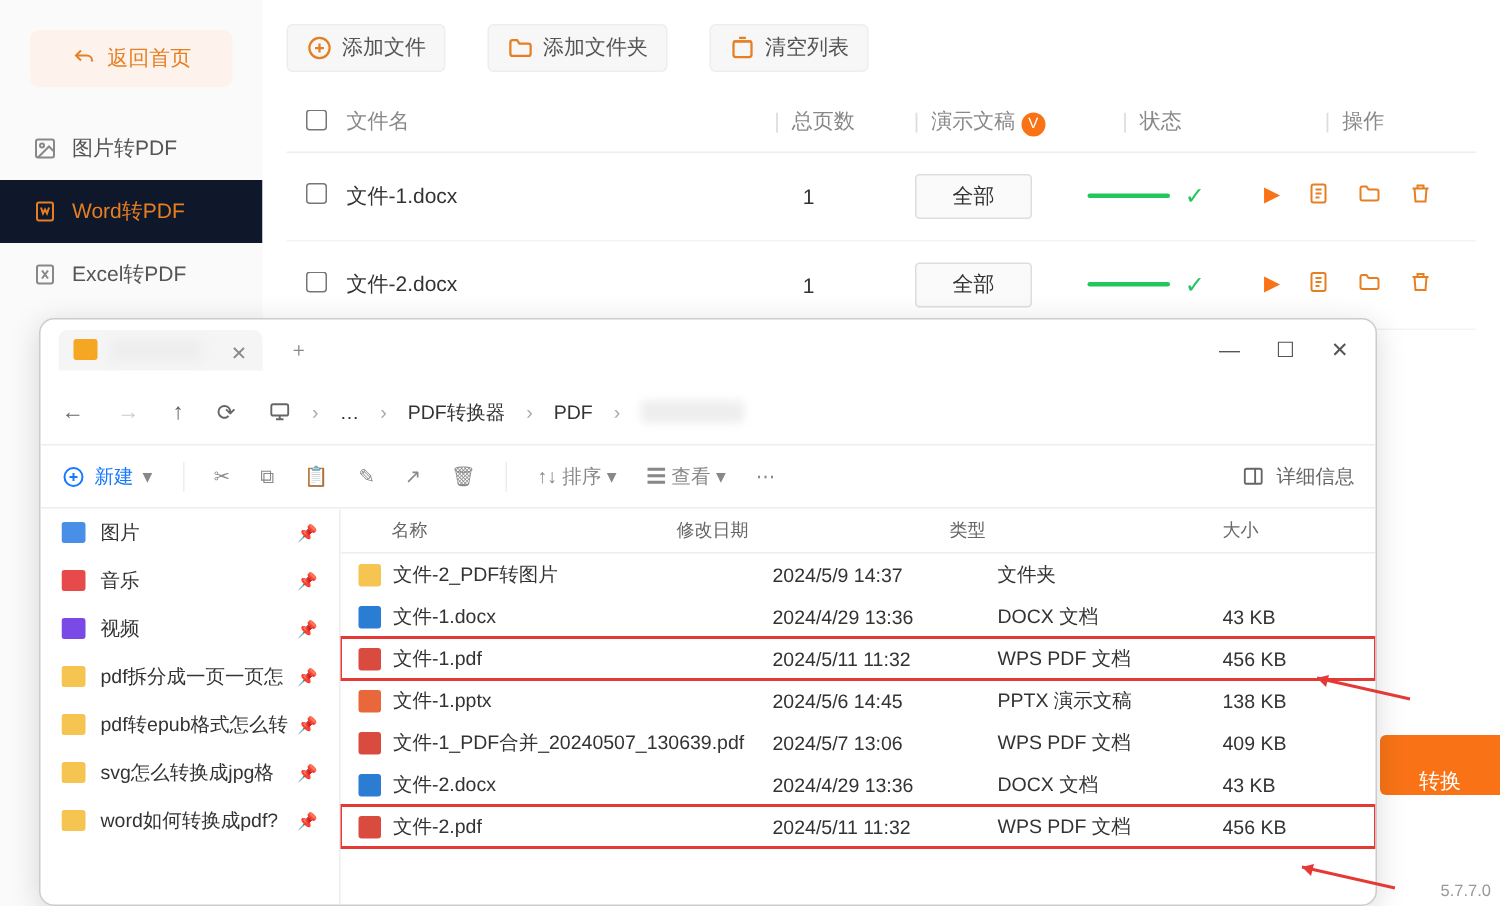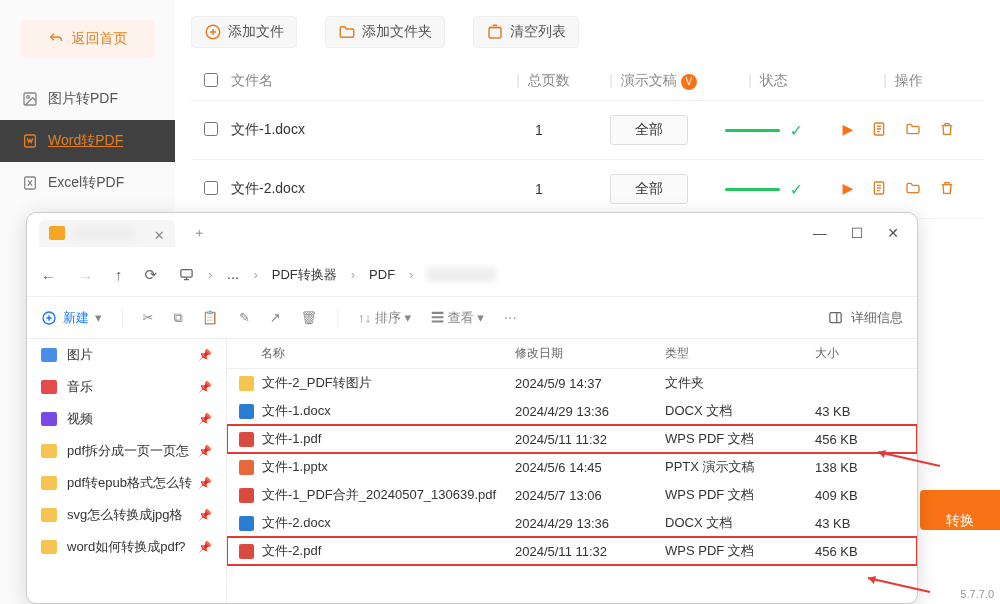--- a/index.html
+++ b/index.html
@@ -4,21 +4,21 @@
 <style>
 * { margin: 0; padding: 0; box-sizing: border-box; font-family: "Microsoft YaHei", Arial, sans-serif; }
 body { width: 1000px; height: 604px; background: #f5f5f5; position: relative; overflow: hidden; }
 
 
 .app { position: absolute; top: 0; left: 0; width: 1000px; height: 604px; background: #f9f9f9; }
 .sidebar { position: absolute; left: 0; top: 0; width: 175px; background: #fafafa; height: 604px; padding-top: 20px; }
 .back-btn { margin: 0 20px 20px 20px; padding: 10px 0; text-align: center; background: #fdf3ec; color: #e67e22; border-radius: 6px; font-size: 14px; display: flex; align-items: center; justify-content: center; cursor: pointer; }
 .back-btn svg { margin-right: 8px; }
 .nav-item { display: flex; align-items: center; padding: 12px 22px; font-size: 14px; color: #555; cursor: pointer; }
-.nav-item.active { background: #404040; color: #e67e22; text-decoration: underline; }
+.nav-item.active { background: #0f172a; color: #e67e22; }
 .nav-item svg { margin-right: 10px; flex-shrink: 0; }
 
 .main { position: absolute; left: 175px; top: 0; right: 0; background: #fff; height: 604px; padding: 16px; }
 .toolbar { display: flex; gap: 28px; margin-bottom: 14px; }
 .tool-btn { display: flex; align-items: center; gap: 6px; padding: 6px 12px; border: 1px solid #eee; background: #f7f7f7; border-radius: 4px; color: #e67e22; font-size: 14px; cursor: pointer; }
 .tool-btn span { color: #555; }
 
 .table { width: 100%; }
 .thead { display: flex; align-items: center; padding: 10px 0; color: #888; font-size: 14px; border-bottom: 1px solid #eee; }
 .col-check { width: 40px; text-align: center; }
@@ -65,21 +65,21 @@
 .exp-side .item { display: flex; align-items: center; padding: 7px 14px; color: #333; cursor: pointer; justify-content: space-between; }
 .exp-side .item .lbl { display: flex; align-items: center; gap: 10px; overflow: hidden; white-space: nowrap; }
 .exp-side .pin { color: #aaa; font-size: 11px; }
 .fico { width: 16px; height: 14px; border-radius: 2px; flex-shrink: 0; }
 .fico.folder { background: #f5c451; }
 .fico.blue { background: #4a8fe7; }
 .fico.red { background: #e74a4a; }
 .fico.purple { background: #7a4ae7; }
 
 .exp-files { flex: 1; overflow: auto; }
-.fhead { display: flex; padding: 6px 12px; font-size: 12px; color: #666; border-bottom: 1px solid #eee; }
+.fhead { display: flex; padding: 6px 12px; font-size: 12px; color: #666; border-bottom: 1px solid #eee; gap: 32px; }
 .fc-name { flex: 1; }
 .fc-date { width: 150px; }
 .fc-type { width: 150px; }
 .fc-size { width: 90px; }
 .frow { display: flex; align-items: center; padding: 5px 12px; font-size: 13px; color: #333; }
 .frow .fc-name { display: flex; align-items: center; gap: 8px; }
 .frow.hl { outline: 2px solid #e53935; outline-offset: -1px; }
 .doc-ico { width: 15px; height: 15px; border-radius: 2px; flex-shrink: 0; display: inline-block; }
 .doc-ico.docx { background: #2b7cd3; }
 .doc-ico.pdf { background: #d94b3f; }

